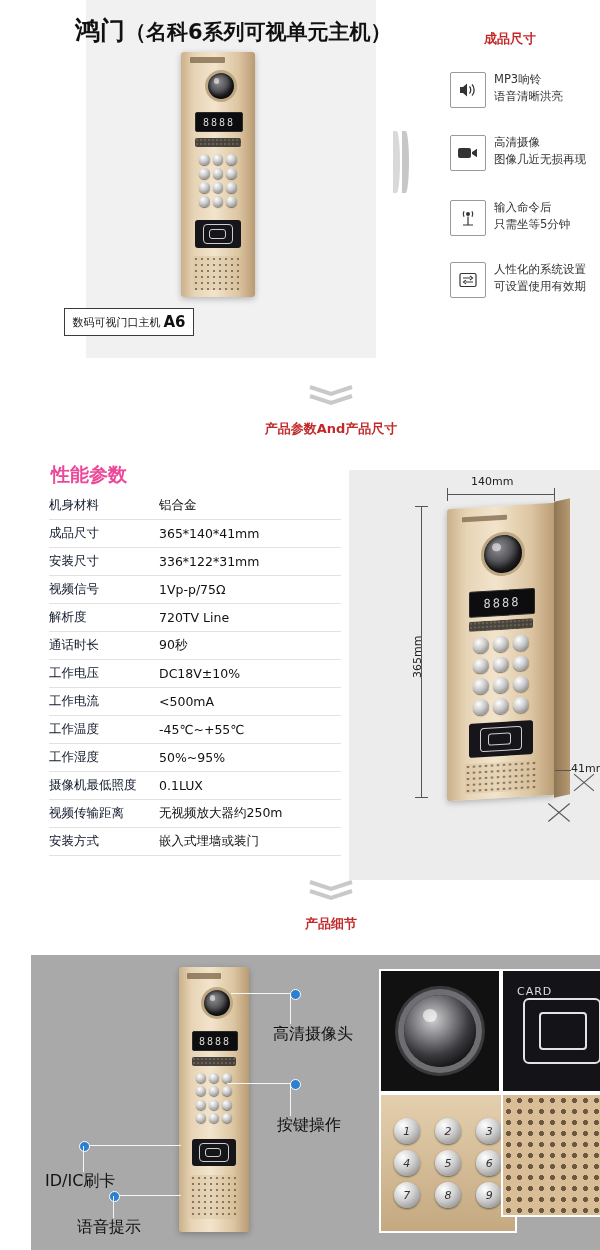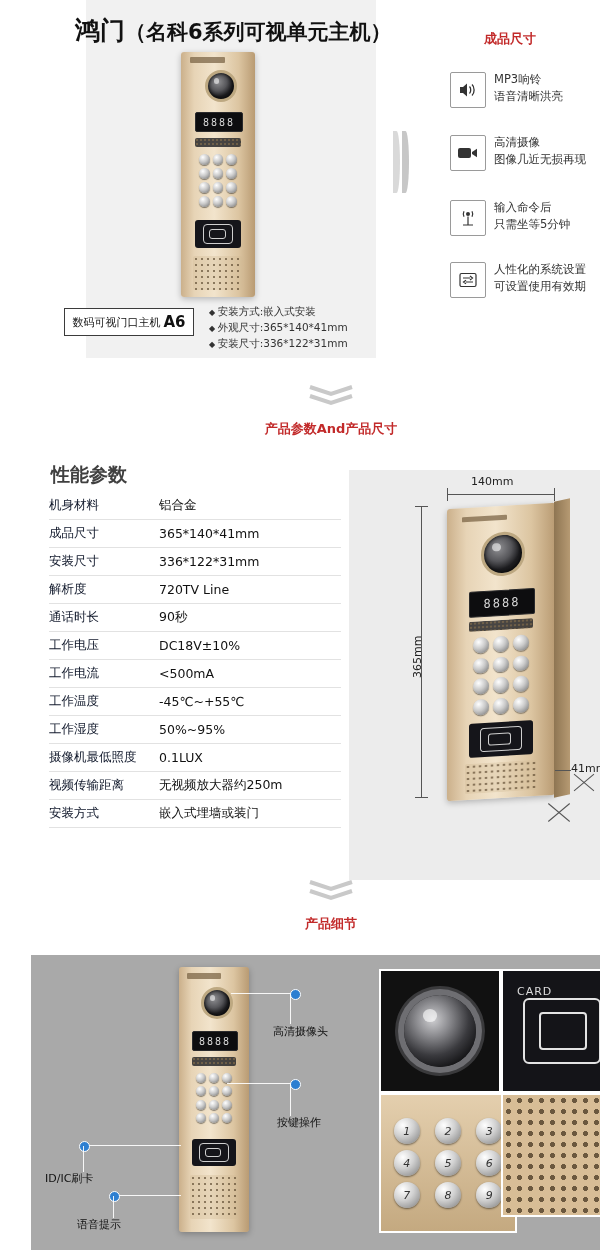--- a/index.html
+++ b/index.html
@@ -114,21 +114,21 @@
 
   
   .chev{position:absolute;left:0;width:600px;text-align:center;}
   .chev svg{display:block;margin:0 auto;}
   .sec-caption{
     position:absolute;left:0;width:600px;text-align:center;
     font-size:13px;font-weight:bold;color:#c22a2a;
   }
 
   
-  .param-head{position:absolute;left:20px;top:462px;font-size:19px;font-weight:bold;color:#404040;}
+  .param-head{position:absolute;left:20px;top:462px;font-size:19px;font-weight:bold;color:#ec4899;}
   table.params{
     position:absolute;left:18px;top:492px;width:292px;border-collapse:collapse;
     font-size:12.5px;color:#222;
   }
   table.params td{
     padding:5px 2px 5px 0;border-bottom:1px solid #e2e2e2;height:16px;
   }
   table.params td.k{width:108px;color:#0f172a;}
   table.params td.v{color:#111;}
 
@@ -137,21 +137,21 @@
   .dimtxt{position:absolute;font-size:11px;color:#222;}
   .vert{transform:rotate(-90deg);transform-origin:left top;}
 
   
   .det-panel{position:absolute;left:0;top:955px;width:600px;height:295px;background:#a9a9a9;}
   .callout-dot{
     position:absolute;width:9px;height:9px;border-radius:50%;
     background:#2d7fd1;border:1px solid #fff;
   }
   .callout-line{position:absolute;background:#ffffff;height:1px;opacity:.9;}
-  .callout-tx{position:absolute;font-size:11px;color:#111;white-space:nowrap;}
+  .callout-tx{position:absolute;font-size:16px;color:#111;white-space:nowrap;}
 
   .photo{position:absolute;background:#111;border:2px solid #fff;overflow:hidden;}
   .ph-lens{
     position:absolute;left:50%;top:50%;transform:translate(-50%,-50%);
     width:72px;height:72px;border-radius:50%;
     background:radial-gradient(circle at 40% 34%,#cfcfd2 0%,#8b8b8f 26%,#3a3a3e 56%,#141416 78%,#2b2b2f 100%);
     box-shadow:0 0 0 6px #6e6e72,0 0 0 9px #3a3a3c;
   }
   .ph-lens:after{
     content:"";position:absolute;left:26%;top:20%;width:20%;height:18%;border-radius:50%;
@@ -220,25 +220,20 @@
         <div class="hand"></div>
       </div>
       <div class="dev-mesh" style="left:12px;top:204px;width:50px;height:34px;"></div>
     </div>
 
     <div class="hero-label">
       <span>数码可视门口主机</span>
         <b>A6</b>
     </div>
 
-    <div class="hero-specs">
-      <div>安装方式:嵌入式安装</div>
-      <div>外观尺寸:365*140*41mm</div>
-      <div>安装尺寸:336*122*31mm</div>
-    </div>
 
     <div class="arrow-band">
         <i></i>
         <i></i>
       </div>
 
     <div class="feat-title">成品尺寸</div>
 
     <div class="feat" style="top:72px;">
       <div class="bx">
@@ -311,20 +306,24 @@
           <td class="k">机身材料</td>
           <td class="v">铝合金</td>
         </tr>
     <tr>
           <td class="k">成品尺寸</td>
           <td class="v">365*140*41mm</td>
         </tr>
     <tr>
           <td class="k">安装尺寸</td>
           <td class="v">336*122*31mm</td>
+        </tr>
+    <tr>
+          <td class="k">视频信号</td>
+          <td class="v">1Vp-p/75Ω</td>
         </tr>
     <tr>
           <td class="k">解析度</td>
           <td class="v">720TV Line</td>
         </tr>
     <tr>
           <td class="k">通话时长</td>
           <td class="v">90秒</td>
         </tr>
     <tr>

